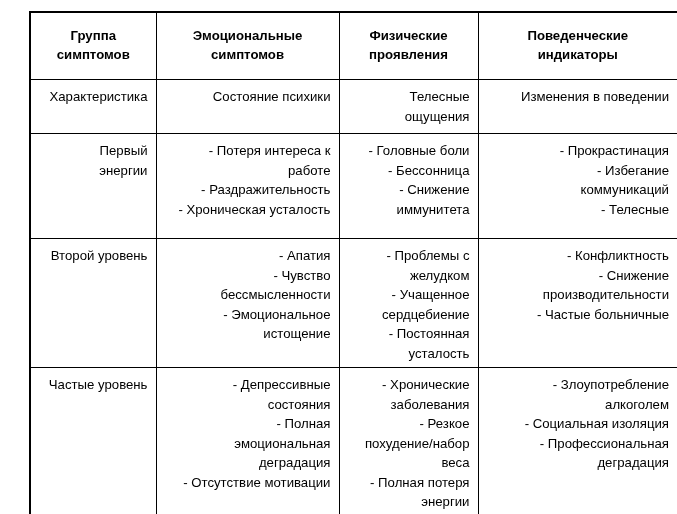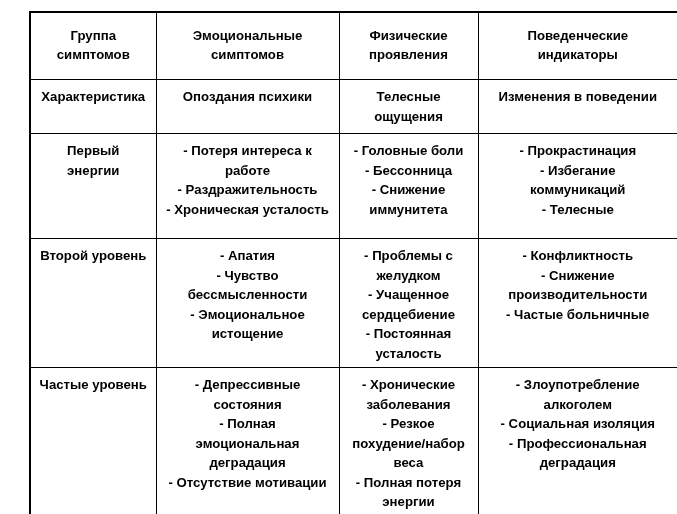--- a/index.html
+++ b/index.html
@@ -48,22 +48,22 @@
   table.symptom-table thead th {
     text-align: center;
     font-weight: bold;
     vertical-align: middle;
     padding: 8px 6px;
     line-height: 1.42;
     height: 50px;
   }
 
   table.symptom-table tbody td {
-    text-align: center;
-    font-weight: bold;
+    text-align: right;
+    font-weight: normal;
   }
 
   .cell-lines {
     display: block;
     white-space: pre-line;
   }
 
   tr.row-characteristic  { height: 54px; }
   tr.row-level-1         { height: 105px; }
   tr.row-level-2         { height: 127px; }
@@ -102,21 +102,21 @@
         </th>
       </tr>
     </thead>
     <tbody>
 
       <tr class="row-characteristic">
         <td>
           <span class="cell-lines">Характеристика</span>
         </td>
         <td>
-          <span class="cell-lines">Опоздания психики</span>
+          <span class="cell-lines">Состояние психики</span>
         </td>
         <td>
           <span class="cell-lines">Телесные
 ощущения</span>
         </td>
         <td>
           <span class="cell-lines">Изменения в поведении</span>
         </td>
       </tr>
 

